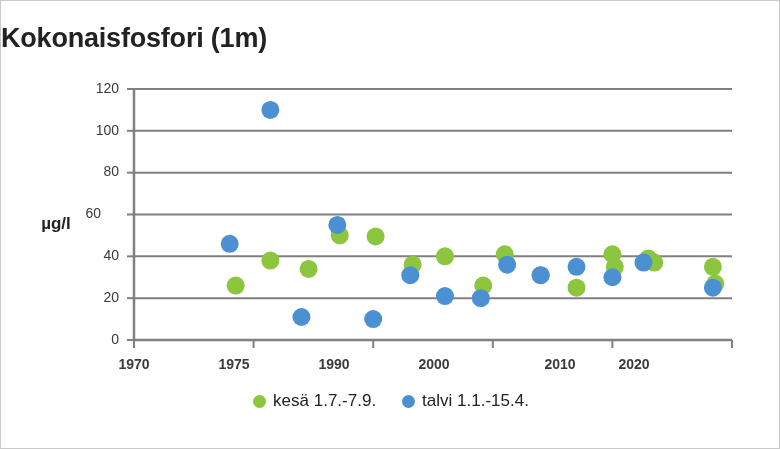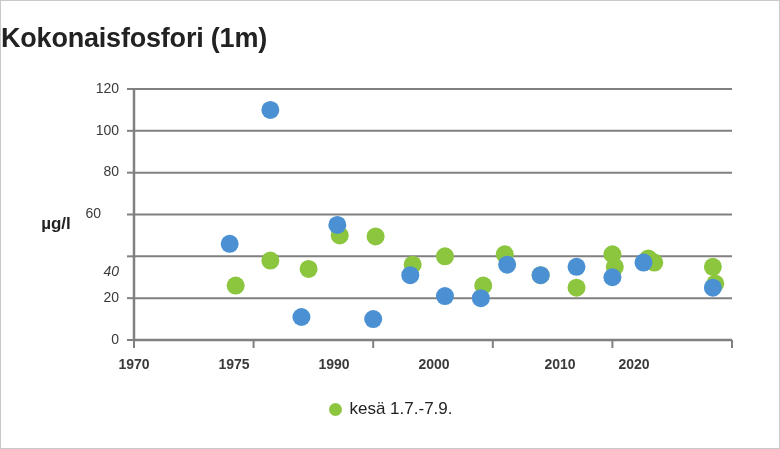--- a/index.html
+++ b/index.html
@@ -55,21 +55,21 @@
     text-align: right;
   }
   .xtick {
     width: 60px;
     text-align: center;
     font-weight: bold;
   }
   #legend {
     position: absolute;
     left: 0;
-    top: 398px;
+    top: 390px;
     width: 780px;
     display: flex;
     justify-content: center;
     align-items: center;
     gap: 26px;
   }
   .legend-item {
     display: flex;
     align-items: center;
     gap: 7px;
@@ -89,21 +89,21 @@
 <div id="root">
 
   <div id="chart-title">Kokonaisfosfori (1m)</div>
 
   <div id="y-axis-title">µg/l</div>
 
   <div class="tick-label ytick" style="left:78px; top:79px;">120</div>
   <div class="tick-label ytick" style="left:78px; top:121px;">100</div>
   <div class="tick-label ytick" style="left:78px; top:162px;">80</div>
   <div class="tick-label ytick" style="left:60px; top:204px;">60</div>
-  <div class="tick-label ytick" style="left:78px; top:262px;font-style:italic;">40</div>
+  <div class="tick-label ytick" style="left:78px; top:246px;">40</div>
   <div class="tick-label ytick" style="left:78px; top:288px;">20</div>
   <div class="tick-label ytick" style="left:78px; top:330px;">0</div>
 
   <div class="tick-label xtick" style="left:103px; top:355px;">1970</div>
   <div class="tick-label xtick" style="left:203px; top:355px;">1975</div>
   <div class="tick-label xtick" style="left:303px; top:355px;">1990</div>
   <div class="tick-label xtick" style="left:403px; top:355px;">2000</div>
   <div class="tick-label xtick" style="left:529px; top:355px;">2010</div>
   <div class="tick-label xtick" style="left:603px; top:355px;">2020</div>
 
@@ -170,15 +170,19 @@
         <circle cx="642.495999999999" cy="261.60833333333335" r="9" fill="#4A90D2"></circle>
         <circle cx="711.864000000001" cy="286.7083333333333" r="9" fill="#4A90D2"></circle>
       </g>
   </svg>
 
   <div id="legend">
     <div class="legend-item">
       <span class="legend-swatch" style="background:#8CC63F"></span>
       <span>kesä 1.7.-7.9.</span>
     </div>
+    <div class="legend-item">
+      <span class="legend-swatch" style="background:#4A90D2"></span>
+      <span>talvi 1.1.-15.4.</span>
+    </div>
   </div>
 
 </div>
 
 </body></html>

